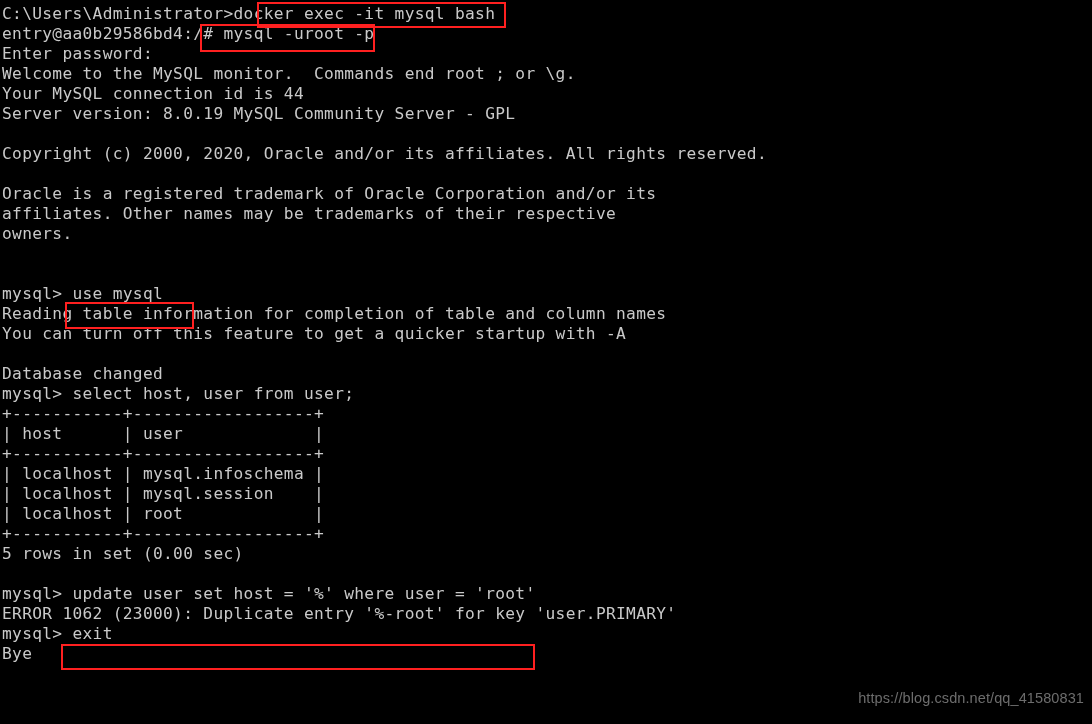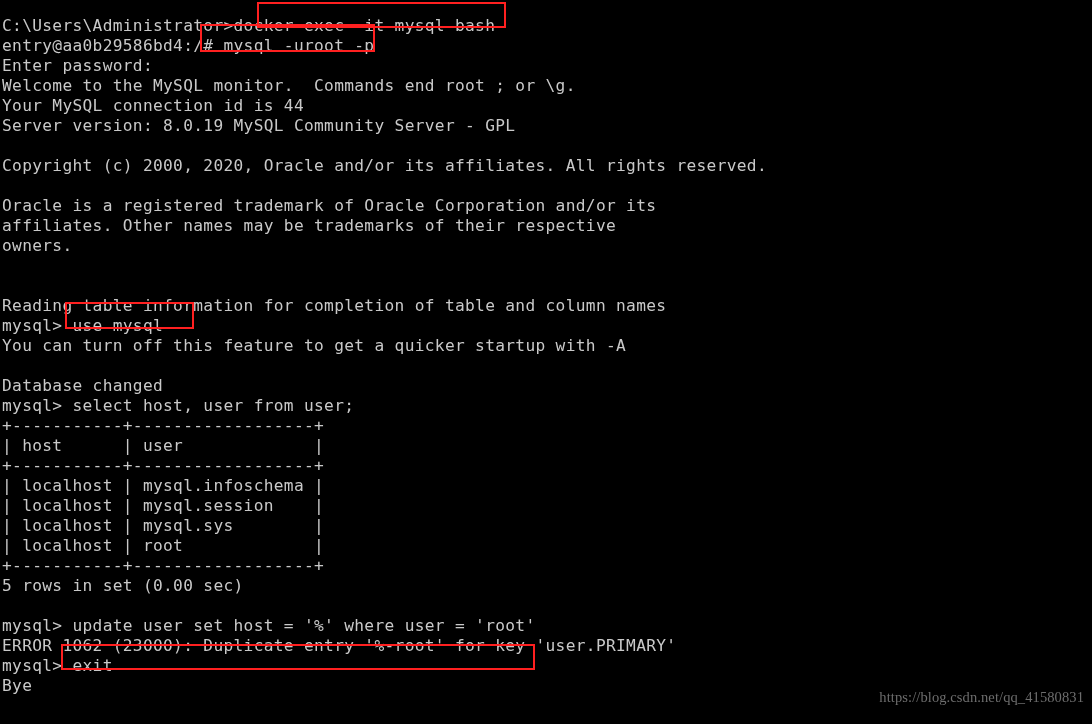--- a/index.html
+++ b/index.html
@@ -16,21 +16,21 @@
     font-family: "DejaVu Sans Mono", "Liberation Mono", monospace;
   }
 
   #terminal {
     position: absolute;
     left: 0;
     top: 0;
     width: 1092px;
     height: 724px;
     background: #000000;
-    padding: 16px 0 0 2px;
+    padding: 4px 0 0 2px;
     box-sizing: border-box;
   }
 
   .line {
     font-family: "DejaVu Sans Mono", "Liberation Mono", monospace;
     font-size: 16.2px;
     line-height: 20px;
     height: 20px;
     color: #c9c9c9;
     white-space: pre;
@@ -55,21 +55,21 @@
   #box-docker   { left: 257px; top: 2px;   width: 249px; height: 26px; }
   #box-mysqlcmd { left: 200px; top: 24px;  width: 175px; height: 28px; }
   #box-usemysql { left: 65px;  top: 302px; width: 129px; height: 27px; }
   #box-update   { left: 61px;  top: 644px; width: 474px; height: 26px; }
 
   #watermark {
     position: absolute;
     right: 8px;
     bottom: 18px;
     color: #6d6d6d;
-    font-family: Liberation Serif, serif;
+    font-family: Liberation Sans, sans-serif;
     font-size: 14.5px;
     letter-spacing: 0.1px;
     white-space: nowrap;
   }
 </style>
 </head>
 <body>
 
 <div id="terminal">
 
@@ -81,32 +81,31 @@
       <div class="line">Your MySQL connection id is 44</div>
       <div class="line">Server version: 8.0.19 MySQL Community Server - GPL</div>
       <div class="line blank"></div>
       <div class="line">Copyright (c) 2000, 2020, Oracle and/or its affiliates. All rights reserved.</div>
       <div class="line blank"></div>
       <div class="line">Oracle is a registered trademark of Oracle Corporation and/or its</div>
       <div class="line">affiliates. Other names may be trademarks of their respective</div>
       <div class="line">owners.</div>
       <div class="line blank"></div>
       <div class="line blank"></div>
+      <div class="line">mysql&gt; use mysql</div>
       <div class="line">Reading table information for completion of table and column names</div>
-      <div class="line">mysql&gt; use mysql</div>
       <div class="line">You can turn off this feature to get a quicker startup with -A</div>
       <div class="line blank"></div>
       <div class="line">Database changed</div>
       <div class="line">mysql&gt; select host, user from user;</div>
       <div class="line">+-----------+------------------+</div>
       <div class="line">| host      | user             |</div>
       <div class="line">+-----------+------------------+</div>
       <div class="line">| localhost | mysql.infoschema |</div>
       <div class="line">| localhost | mysql.session    |</div>
-      <div class="line">| localhost | mysql.sys        |</div>
       <div class="line">| localhost | root             |</div>
       <div class="line">+-----------+------------------+</div>
       <div class="line">5 rows in set (0.00 sec)</div>
       <div class="line blank"></div>
       <div class="line">mysql&gt; update user set host = '%' where user = 'root'</div>
       <div class="line">ERROR 1062 (23000): Duplicate entry '%-root' for key 'user.PRIMARY'</div>
       <div class="line">mysql&gt; exit</div>
       <div class="line">Bye</div>
     </div>
 

